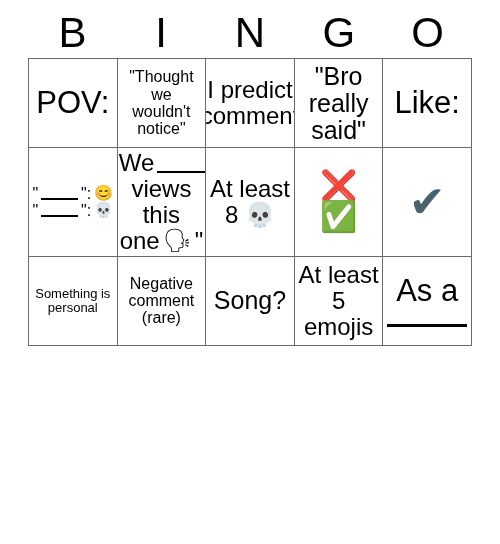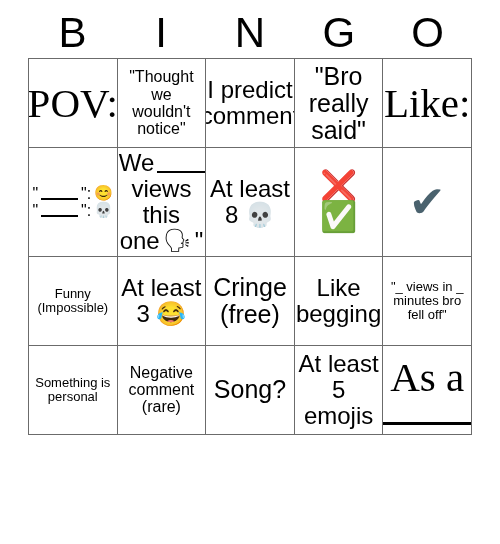--- a/index.html
+++ b/index.html
@@ -65,21 +65,21 @@
     justify-content: center;
     width: 100%;
     height: 100%;
     line-height: 1.08;
   }
   
   .sz-xs { font-size: 13px; }
   .sz-s  { font-size: 16px; }
   .sz-m  { font-size: 24px; }
   .sz-l  { font-size: 25px; }
-  .sz-xl { font-size: 41px; font-family: Liberation Serif, serif; }
+  .sz-xl { font-size: 31px; }
   .emoji-only {
     font-size: 38px;
     line-height: 1;
   }
   .emoji-stack {
     display: flex;
     flex-direction: column;
     align-items: center;
     justify-content: center;
     gap: 0px;
@@ -187,37 +187,20 @@
             </div>
           </td>
           <td>
             <div class="cell-inner ">
               <div class="big-check">✔</div>
             </div>
           </td>
         </tr>
         <tr>
           <td>
-            <div class="cell-inner sz-xs">Funny (Impossible)</div>
-          </td>
-          <td>
-            <div class="cell-inner sz-m">At least 3 😂</div>
-          </td>
-          <td>
-            <div class="cell-inner sz-l">Cringe (free)</div>
-          </td>
-          <td>
-            <div class="cell-inner sz-m">Like begging</div>
-          </td>
-          <td>
-            <div class="cell-inner sz-xs">"_ views in _ minutes bro fell off"</div>
-          </td>
-        </tr>
-        <tr>
-          <td>
             <div class="cell-inner sz-xs">Something is personal</div>
           </td>
           <td>
             <div class="cell-inner sz-s">Negative comment (rare)</div>
           </td>
           <td>
             <div class="cell-inner sz-l">Song?</div>
           </td>
           <td>
             <div class="cell-inner sz-m">At least 5 emojis</div>

